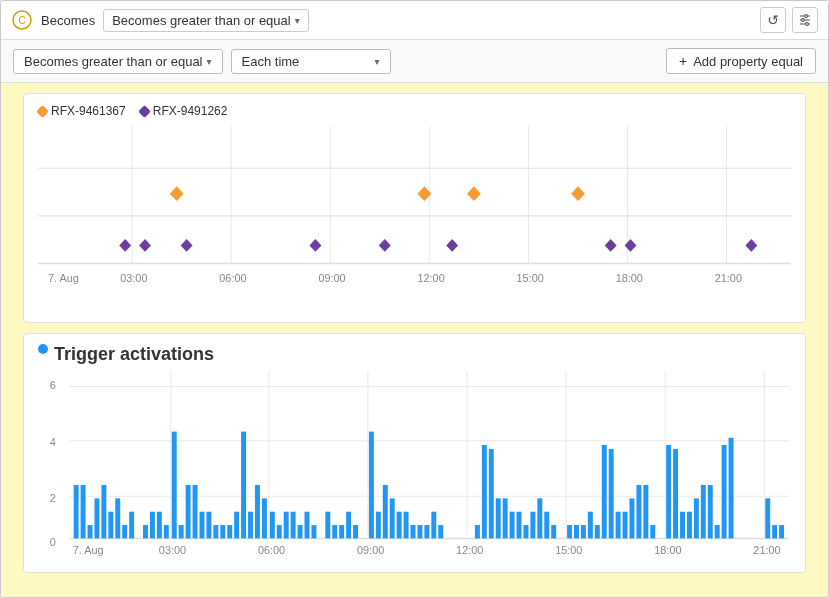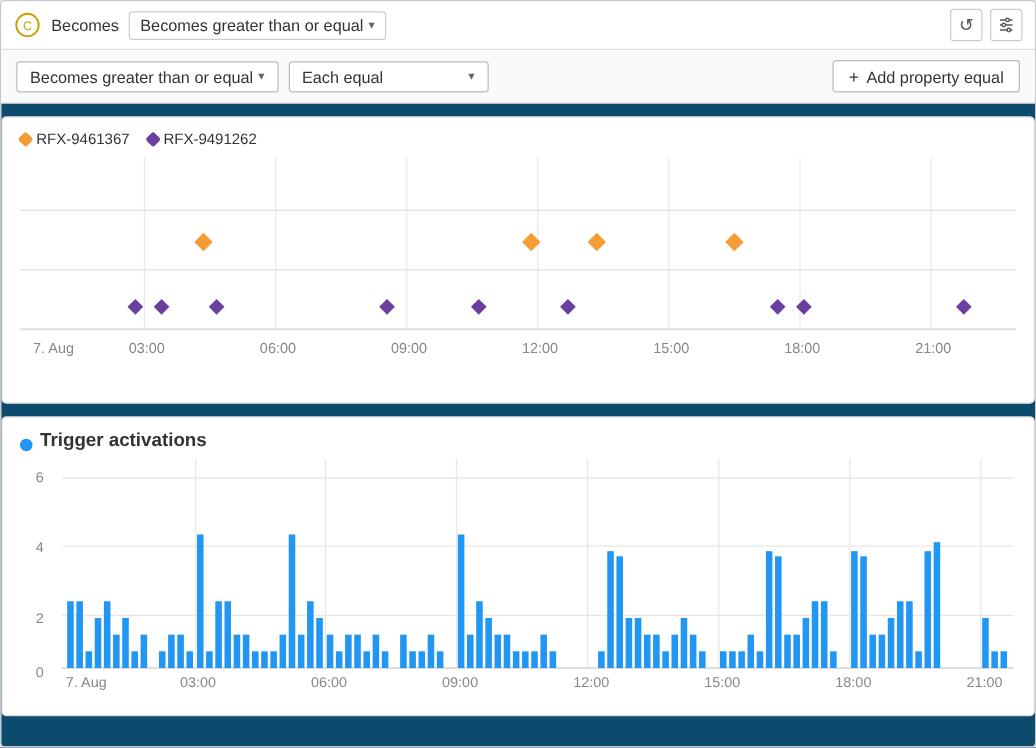--- a/index.html
+++ b/index.html
@@ -128,24 +128,24 @@
       cursor: pointer;
       font-size: 13px;
       color: #333;
     }
 
     
     .main-content {
       flex: 1;
       display: flex;
       flex-direction: column;
-      padding: 10px 0;
+      padding: 10px 22px;
       gap: 10px;
       overflow: hidden;
-      background: #0c4a6e;
+      background: #fef9c3;
     }
 
     
     .chart-panel {
       background: #fff;
       border: 1px solid #ddd;
       border-radius: 4px;
       padding: 10px 14px;
       position: relative;
     }
@@ -177,24 +177,24 @@
       width: 100%;
       height: 185px;
     }
 
     
     .bar-panel {
       height: 240px;
     }
     .bar-legend {
       display: flex;
-      align-items: flex-end;
+      align-items: flex-start;
       gap: 6px;
       margin-bottom: 6px;
-      font-size: 15px;
+      font-size: 18px;
       font-weight: 600;
       color: #333;
     }
     .bar-legend-dot {
       width: 10px;
       height: 10px;
       background: #2196f3;
       border-radius: 50%;
     }
     .bar-chart {
@@ -233,21 +233,21 @@
       </button>
     </div>
   </div>
 
   <div class="filterbar">
     <button class="filter-dropdown">
       <span>Becomes greater than or equal</span>
       <span style="margin-left:auto; font-size:10px; color:#666;">▾</span>
     </button>
     <button class="filter-select">
-      <span>Each equal</span>
+      <span>Each time</span>
       <span style="margin-left:auto; font-size:10px; color:#666;">▾</span>
     </button>
     <button class="add-filter-btn">
       <span style="font-size:14px; margin-right:2px;">+</span>
       <span>Add property equal</span>
     </button>
   </div>
 
   <div class="main-content">
 

